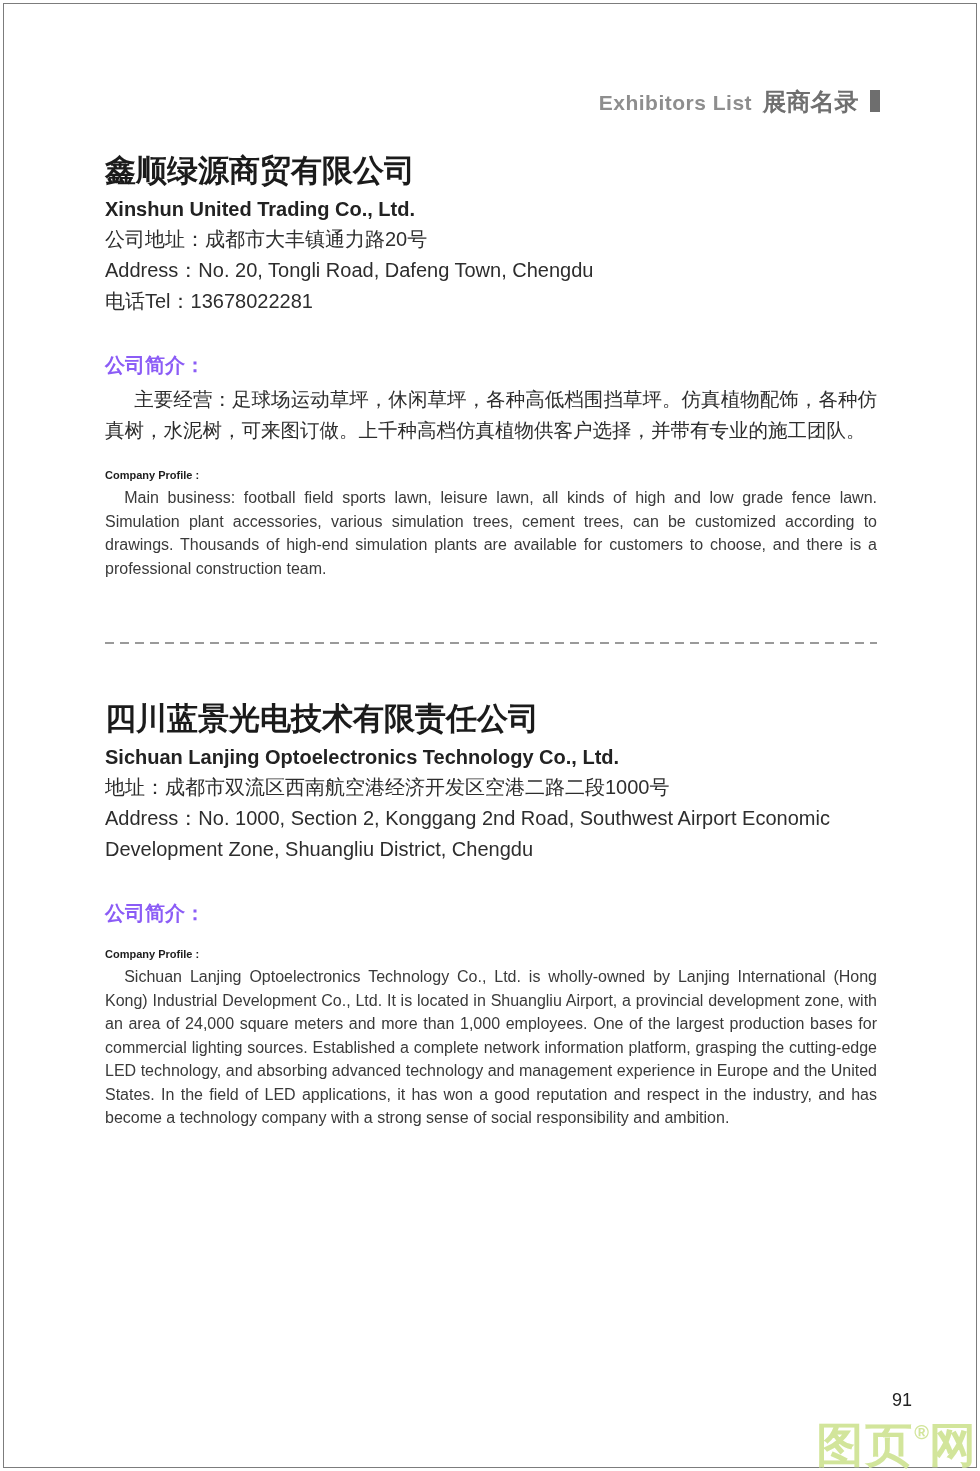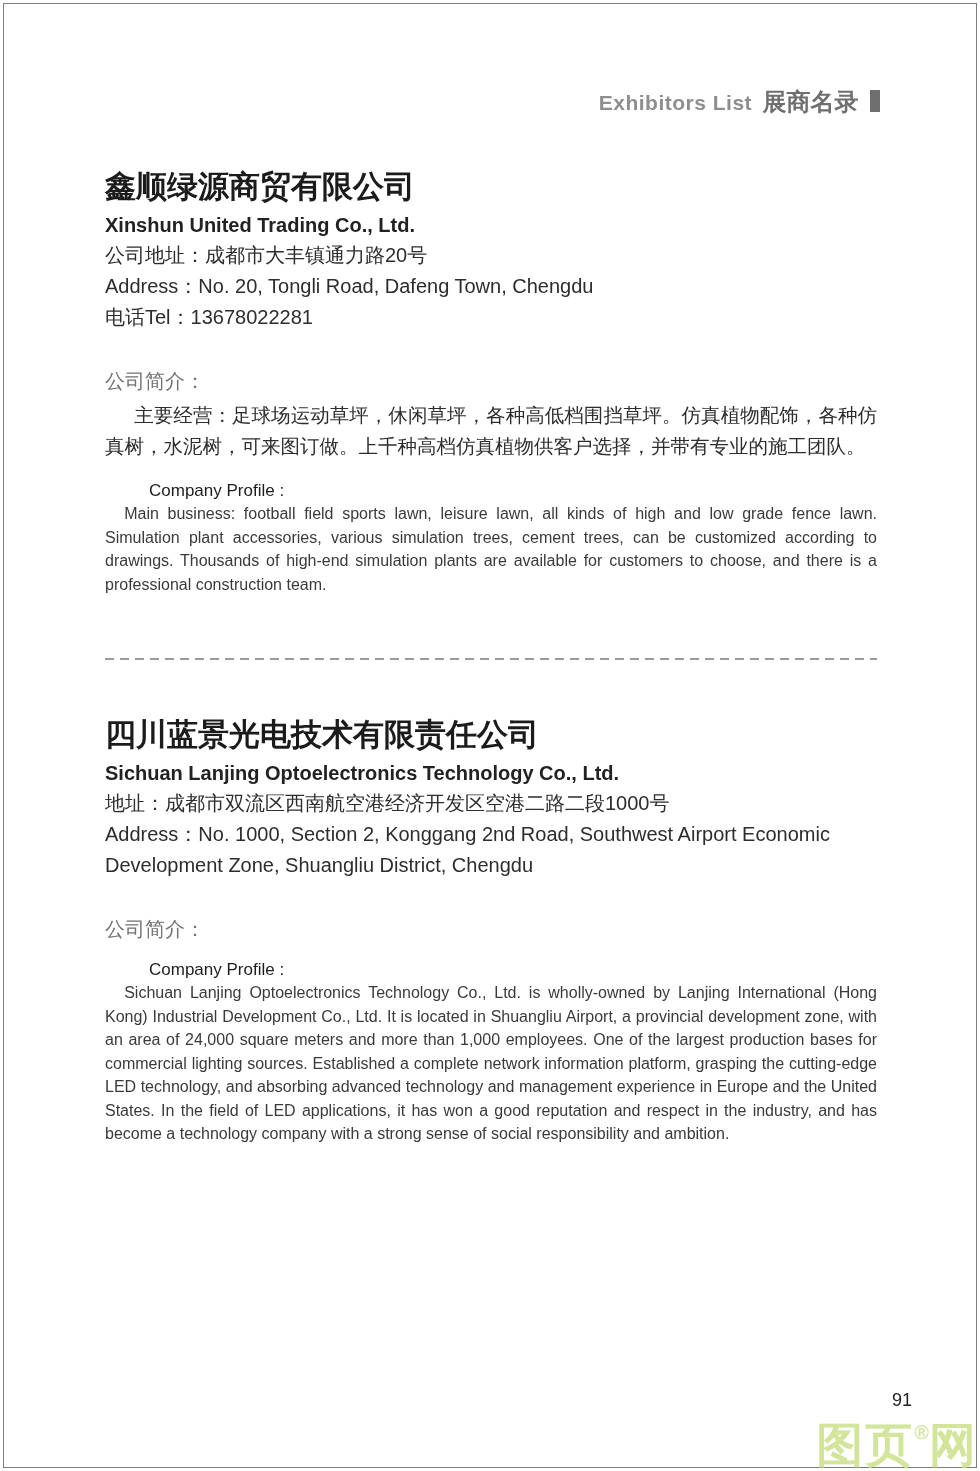--- a/index.html
+++ b/index.html
@@ -34,55 +34,54 @@
   .header-bar {
     display: inline-block;
     width: 10px; height: 22px;
     background: #6e6e6e;
     margin-left: 7px;
     vertical-align: -2px;
   }
   
   .content {
     position: absolute;
-    left: 105px; top: 156px;
+    left: 105px; top: 140px;
     width: 772px;
   }
   .company-title {
     font-size: 31px; font-weight: bold; color: #1b1b1b;
     line-height: 38px;
     margin-top: 12px;
   }
   .company-name-en {
     font-size: 20px; font-weight: bold; color: #222222;
     line-height: 26px;
     margin-top: 6px;
   }
   .info-line {
     font-size: 20px; color: #2d2d2d;
     line-height: 31px;
   }
   .info-block { margin-top: 2px; }
   .profile-zh-label {
-    font-size: 20px; font-weight: normal; color: #737373;
+    font-size: 20px; font-weight: bold; color: #8b5cf6;
     line-height: 24px;
     margin-top: 36px;
   }
   .profile-zh {
     font-size: 19.5px; color: #2d2d2d;
     line-height: 31px;
     text-align: justify;
     text-indent: 1.5em;
     margin-top: 7px;
   }
   .profile-en-label {
-    font-size: 17px; font-weight: normal; color: #1d1d1d;
+    font-size: 11px; font-weight: bold; color: #1d1d1d;
     line-height: 22px;
     margin-top: 18px;
-    margin-left: 44px;
   }
   .profile-en {
     font-size: 16px; color: #3a3a3a;
     line-height: 23.5px;
     text-align: justify;
     text-indent: 1.2em;
   }
   .section-divider {
     height: 2px;
     margin-top: 62px;

